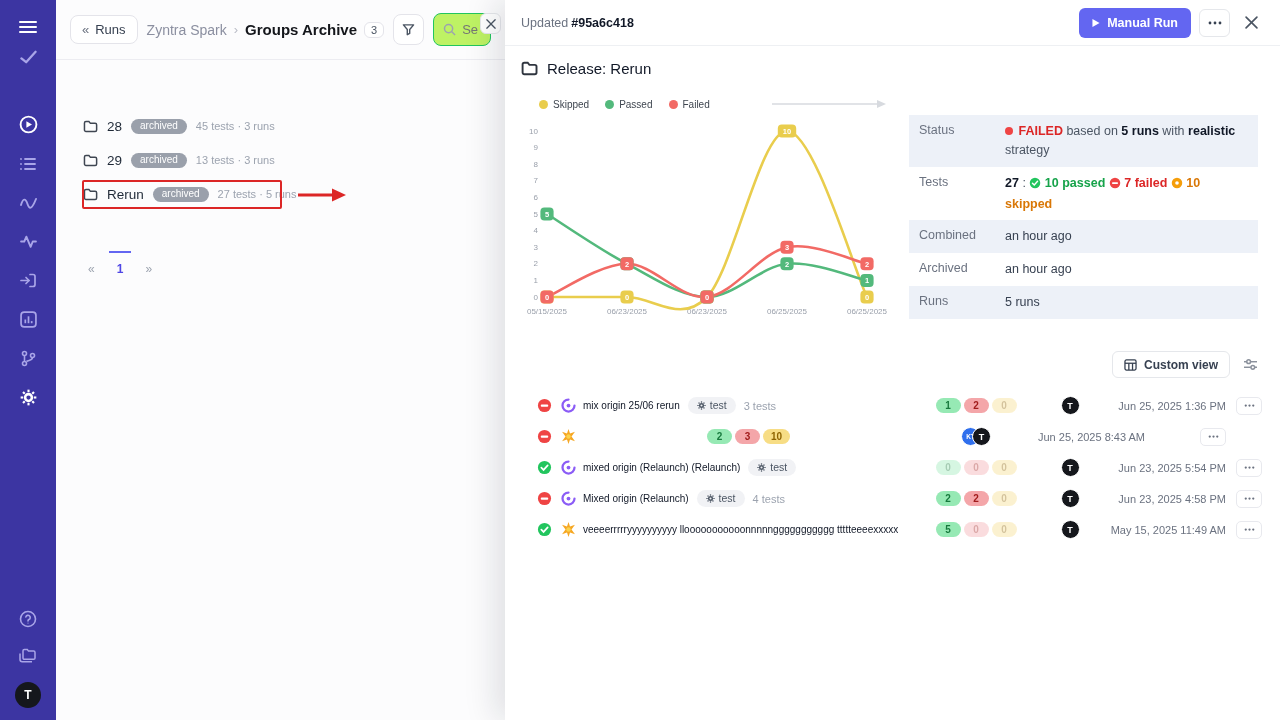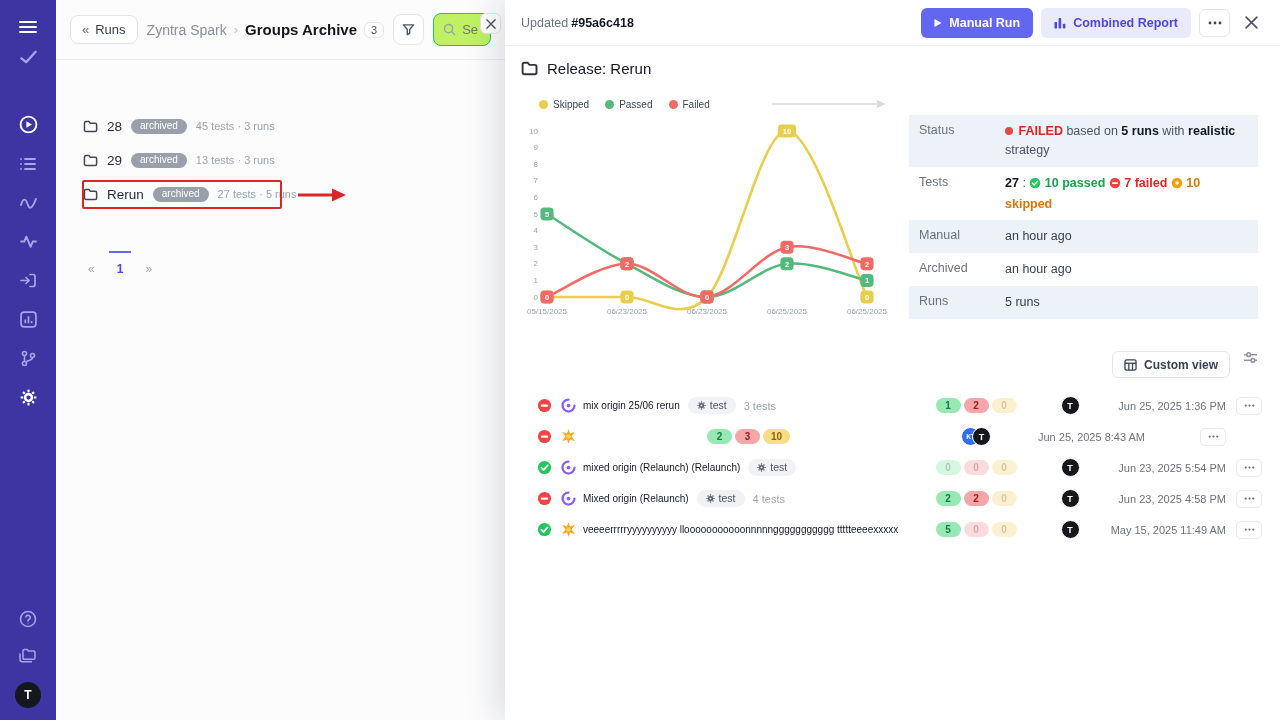--- a/index.html
+++ b/index.html
@@ -68,21 +68,21 @@
 .it-label{width:86px;flex:none;color:#6b7280;padding-top:1px}
 .it-value{flex:1;color:#4b5563;line-height:1.5}
 .dot-failed{display:inline-block;width:8px;height:8px;border-radius:50%;background:#ef4444;margin-right:2px}
 .txt-failed{color:#dc2626;font-weight:700}
 .txt-dark{color:#111827;font-weight:700}
 .txt-pass{color:#16a34a;font-weight:700}
 .txt-fail{color:#dc2626;font-weight:700}
 .txt-skip{color:#d97706;font-weight:700}
 .mini-ic{display:inline-block;vertical-align:-2px}
 
-.custom-row{display:flex;justify-content:flex-end;align-items:flex-start;gap:13px;padding:12px 22px 6px}
+.custom-row{display:flex;justify-content:flex-end;align-items:center;gap:13px;padding:12px 22px 6px}
 .custom-btn{display:flex;align-items:center;gap:7px;border:1px solid #e5e7eb;background:#fff;border-radius:6px;height:27px;padding:0 11px;font-size:12px;color:#374151;font-weight:600}
 .tune-btn{border:0;background:none;color:#8b919c;display:flex;align-items:center}
 .runs-list{padding-top:6px}
 .run-row{display:grid;grid-template-columns:18px 18px minmax(0,1fr) 112px 64px 118px 30px;column-gap:6px;align-items:center;height:31px;padding:0 18px 0 30px}
 .st-ic,.or-ic{display:flex;align-items:center;justify-content:center}
 .run-main{display:flex;align-items:center;gap:8px;min-width:0}
 .run-title{font-size:10px;color:#111827;white-space:nowrap;overflow:hidden;text-overflow:ellipsis}
 .tag-badge{display:inline-flex;align-items:center;gap:4px;background:#f1f2f5;border-radius:999px;padding:3px 9px;font-size:10.5px;color:#4b5563;flex:none;line-height:1}
 .run-tests{font-size:11px;color:#9ca3af;flex:none;white-space:nowrap}
 .from-label{font-size:11px;color:#9ca3af;flex:none}
@@ -283,30 +283,20 @@
   <header class="rp-header">
     <span class="rp-id"><span>Updated</span><b>#95a6c418</b></span>
     <div class="rp-actions">
       <button class="btn-primary">
           <span style="display:flex">
             <svg width="8" height="10" viewBox="0 0 9 10" fill="#fff">
               <polygon points="0.5,0.5 8.5,5 0.5,9.5"></polygon>
             </svg>
           </span>
           <span>Manual Run</span>
-        </button>
-      <button class="btn-soft">
-          <span style="display:flex">
-            <svg width="12" height="12" viewBox="0 0 12 12" fill="currentColor">
-              <rect x="0.5" y="5" width="2.6" height="6.5" rx="0.7"></rect>
-              <rect x="4.6" y="1" width="2.6" height="10.5" rx="0.7"></rect>
-              <rect x="8.8" y="6.8" width="2.6" height="4.7" rx="0.7"></rect>
-            </svg>
-          </span>
-          <span>Combined Report</span>
         </button>
       <button class="btn-more">
           <svg width="14" height="4" viewBox="0 0 14 4" fill="currentColor">
             <circle cx="2" cy="2" r="1.4"></circle>
             <circle cx="7" cy="2" r="1.4"></circle>
             <circle cx="12" cy="2" r="1.4"></circle>
           </svg>
         </button>
       <button class="btn-close">
           <svg width="13" height="13" viewBox="0 0 12 12" stroke="currentColor" stroke-width="1.5" fill="none" stroke-linecap="round">
@@ -429,21 +419,21 @@
           <span class="txt-fail">7 failed</span>
           <span class="mini-ic"><svg width="12" height="12" viewBox="0 0 16 16">
                 <circle cx="8" cy="8" r="7" fill="#f59e0b"></circle>
                 <circle cx="8" cy="8" r="2.4" fill="#fff"></circle>
               </svg></span>
           <span class="txt-skip">10</span>
           <span class="txt-skip">skipped</span>
         </div>
       </div>
       <div class="it-row shaded">
-        <span class="it-label">Manual</span>
+        <span class="it-label">Combined</span>
         <div class="it-value" style="color:#374151">an hour ago</div>
       </div>
       <div class="it-row">
         <span class="it-label">Archived</span>
         <div class="it-value" style="color:#374151">an hour ago</div>
       </div>
       <div class="it-row shaded">
         <span class="it-label">Runs</span>
         <div class="it-value" style="color:#374151">5 runs</div>
       </div>

